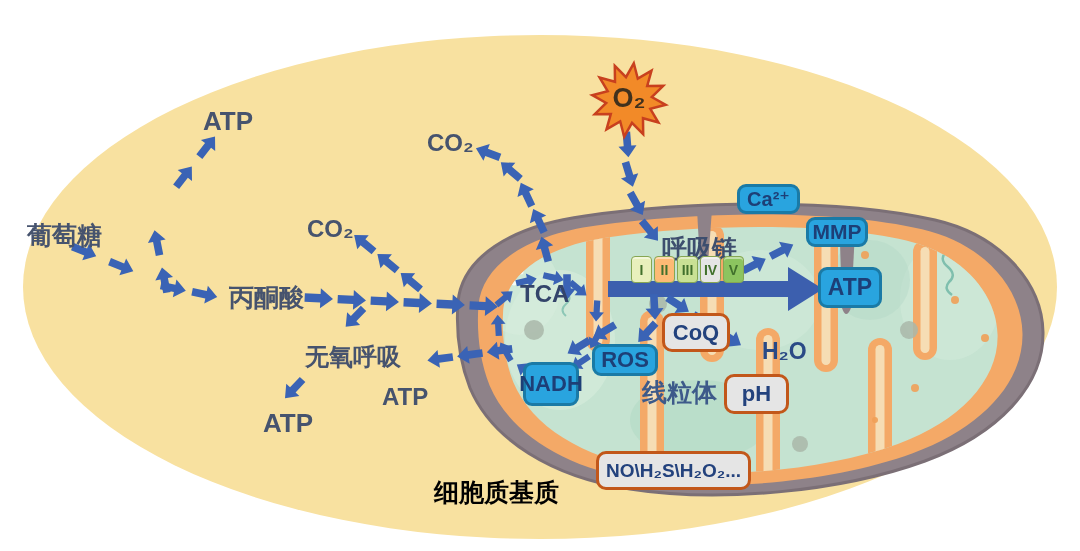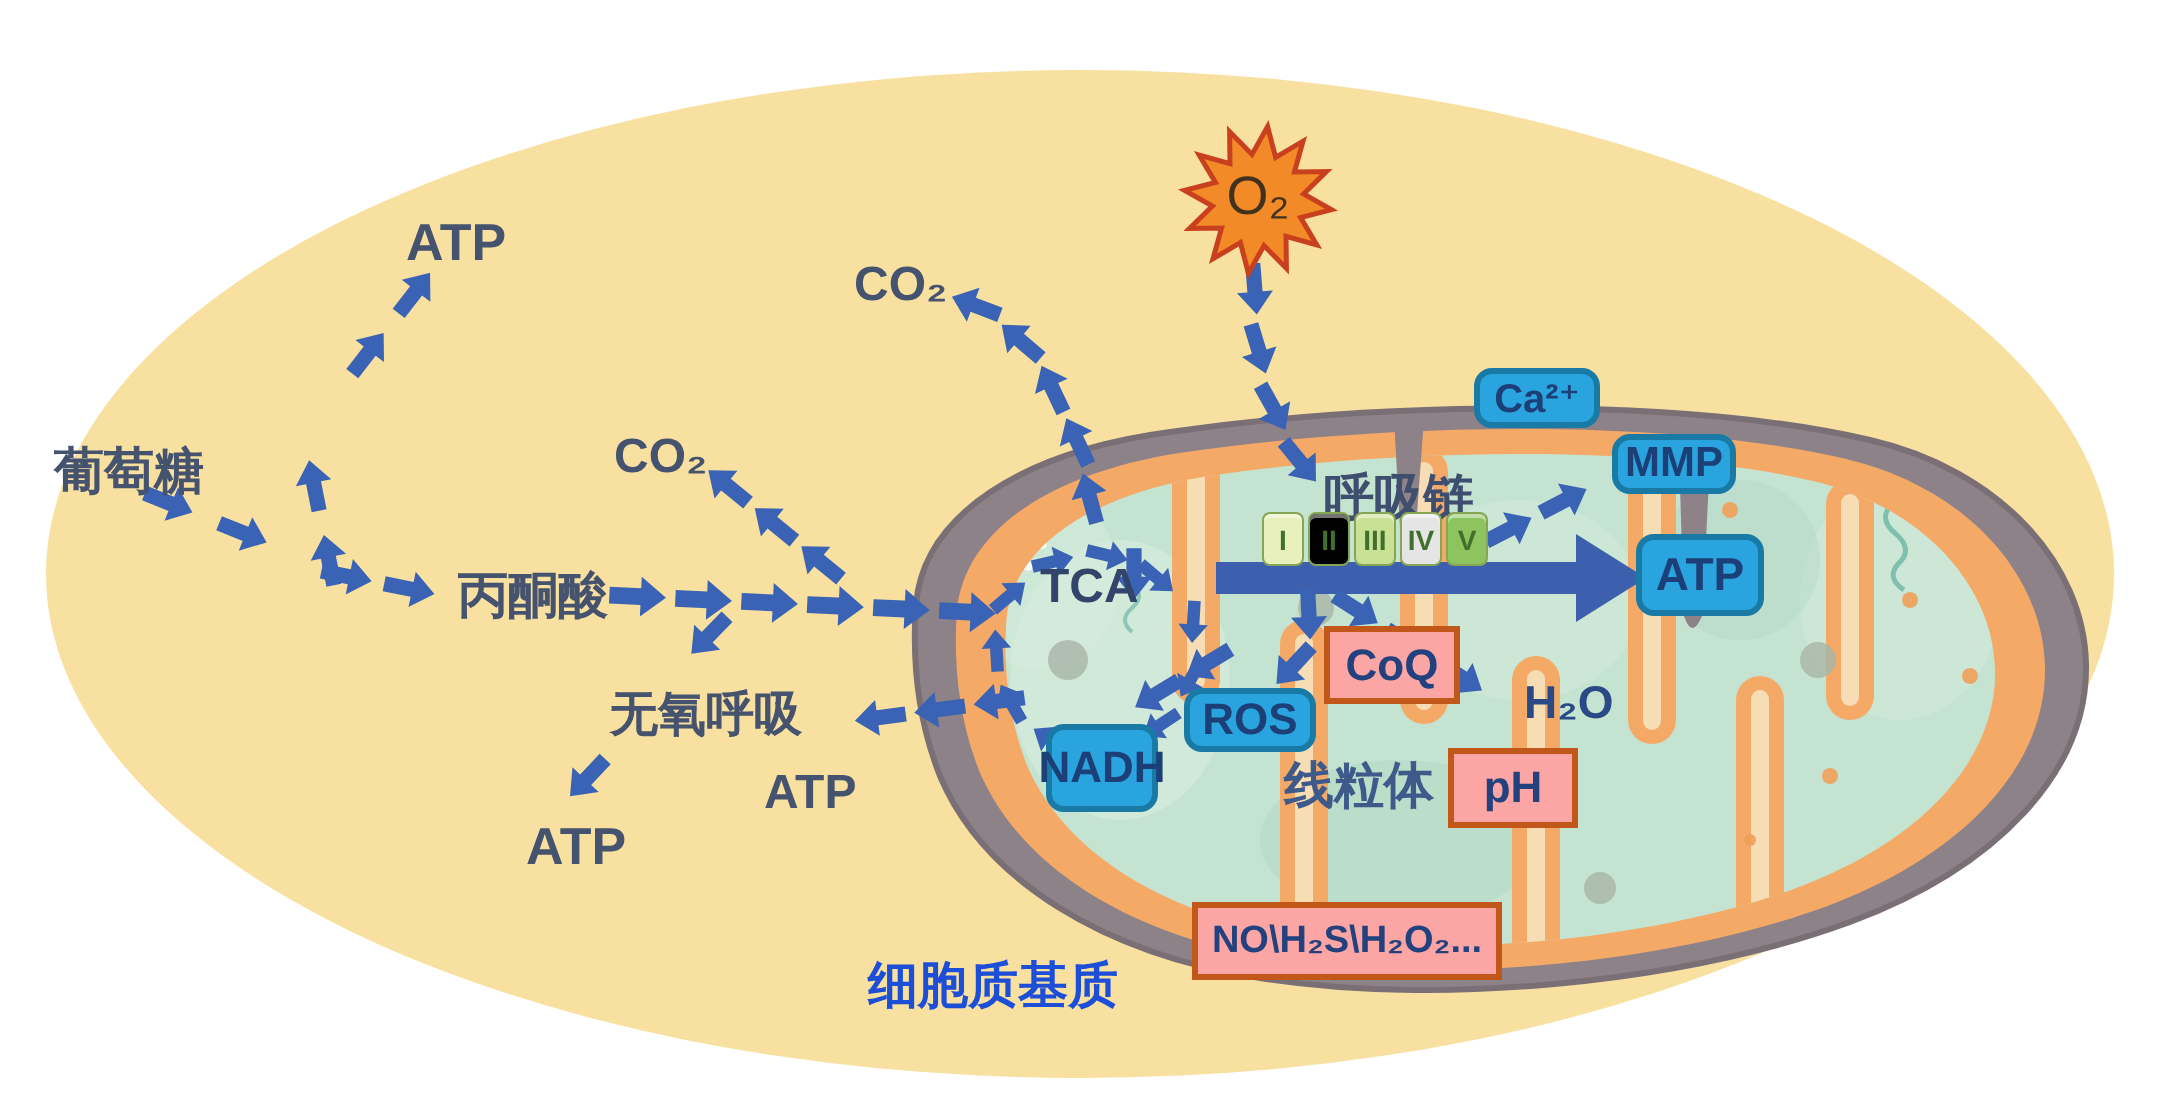--- a/index.html
+++ b/index.html
@@ -3,27 +3,27 @@
 <meta charset="utf-8">
 <style>
   html,body{margin:0;padding:0;background:#fff;}
   .canvas{position:relative;width:1080px;height:551px;background:#ffffff;overflow:hidden;
           font-family:"Liberation Sans","DejaVu Sans",sans-serif;}
   #art{position:absolute;left:0;top:0;}
   .lbl{position:absolute;font-weight:bold;color:#46536e;white-space:nowrap;z-index:3;}
   .box{position:absolute;display:flex;align-items:center;justify-content:center;
        font-weight:bold;box-sizing:border-box;z-index:4;white-space:nowrap;text-align:right;}
   .bbox{background:#29a4df;border:3px solid #1a7aa6;border-radius:9px;color:#1d3f77;}
-  .obox{background:#fca5a5;border:3px solid #c2571a;border-radius:0;color:#23427d;}
+  .obox{background:#e5e5e5;border:3px solid #c2571a;border-radius:10px;color:#23427d;}
   .cplx-row{position:absolute;left:631px;top:256px;display:flex;z-index:3;}
   .cplx{width:21px;height:27px;margin-right:2px;display:flex;align-items:center;justify-content:center;
         font-weight:bold;font-size:14px;color:#41702c;border:1px solid #86a653;border-radius:4px;
         box-shadow:inset 0 2px 0 rgba(255,255,255,.45);box-sizing:border-box;}
   .o2txt{position:absolute;left:603px;top:83px;width:52px;text-align:center;font-size:27px;
-         font-weight:normal;color:#41311d;z-index:4;}
+         font-weight:bold;color:#41311d;z-index:4;}
 </style>
 </head>
 <body>
 
 <div class="canvas">
 
   <svg id="art" width="1080" height="551" viewBox="0 0 1080 551">
     <defs>
       <path id="beanPath" d="M 458 302 C 462 258 510 226 585 216 C 690 201 840 198 935 220
            C 1000 235 1042 282 1043 332 C 1044 386 998 434 925 461 C 840 492 718 503 630 489
@@ -149,34 +149,34 @@
   <div class="lbl" style="left:229px;top:281px;font-size:25px">丙酮酸</div>
   <div class="lbl" style="left:307px;top:215px;font-size:24px">CO₂</div>
   <div class="lbl" style="left:427px;top:129px;font-size:24px">CO₂</div>
   <div class="lbl" style="left:305px;top:341px;font-size:24px">无氧呼吸</div>
   <div class="lbl" style="left:382px;top:383px;font-size:24px">ATP</div>
   <div class="lbl" style="left:263px;top:408px;font-size:26px">ATP</div>
   <div class="lbl" style="left:520px;top:280px;font-size:24px;color:#33446a">TCA</div>
   <div class="lbl" style="left:662px;top:232px;font-size:25px;color:#3d4e6e">呼吸链</div>
   <div class="lbl" style="left:762px;top:338px;font-size:23px;color:#2a4a86">H₂O</div>
   <div class="lbl" style="left:642px;top:376px;font-size:25px;color:#3d5a8a">线粒体</div>
-  <div class="lbl" style="left:434px;top:476px;font-size:25px;color:#1d4ed8">细胞质基质</div>
+  <div class="lbl" style="left:434px;top:476px;font-size:25px;color:#000000">细胞质基质</div>
   <div class="o2txt">O₂</div>
 
   <div class="box bbox" style="left:737px;top:184px;width:63px;height:30px;font-size:20px">Ca²⁺</div>
   <div class="box bbox" style="left:806px;top:217px;width:62px;height:30px;font-size:21px">MMP</div>
   <div class="box bbox" style="left:818px;top:267px;width:64px;height:41px;font-size:23px">ATP</div>
   <div class="box bbox" style="left:592px;top:344px;width:66px;height:32px;font-size:22px">ROS</div>
   <div class="box bbox" style="left:523px;top:362px;width:56px;height:44px;font-size:22px">NADH</div>
 
   <div class="box obox" style="left:662px;top:313px;width:68px;height:39px;font-size:22px">CoQ</div>
   <div class="box obox" style="left:724px;top:374px;width:65px;height:40px;font-size:22px">pH</div>
   <div class="box obox" style="left:596px;top:451px;width:155px;height:39px;font-size:19px">NO\H₂S\H₂O₂...</div>
 
   <div class="cplx-row">
     <div class="cplx" style="background: rgb(232, 240, 188);">I</div>
-    <div class="cplx" style="background: #000000;">II</div>
+    <div class="cplx" style="background: #fdba74;">II</div>
     <div class="cplx" style="background: rgb(201, 225, 148);">III</div>
     <div class="cplx" style="background: #e5e5e5;">IV</div>
     <div class="cplx" style="background: rgb(140, 196, 95);">V</div>
   </div>
 
 </div>
 
 </body></html>

